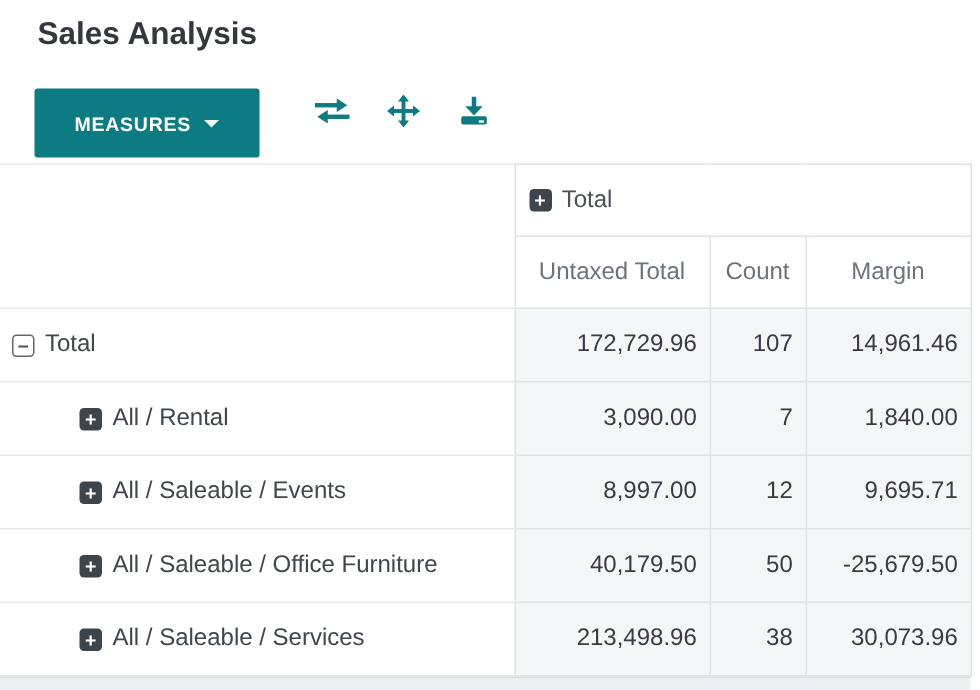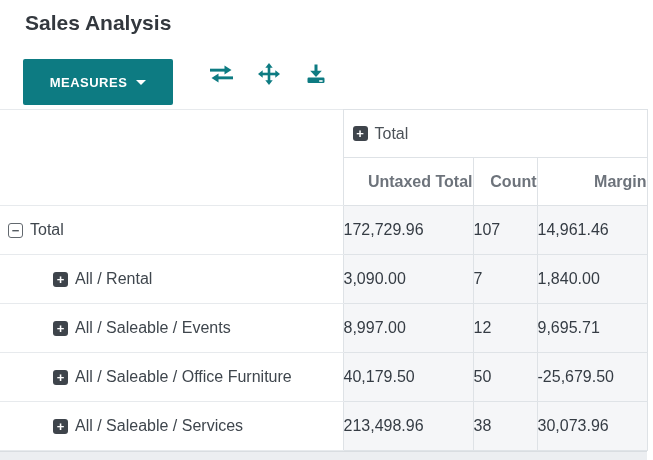--- a/index.html
+++ b/index.html
@@ -102,22 +102,22 @@
     padding-left: 9px;
     font-weight: 400;
     color: #4b5157;
     border-top: 1px solid #dee2e6;
     border-bottom: 1px solid #dee2e6;
     border-right: 1px solid #dee2e6;
     cursor: pointer;
   }
   .measure-cell {
     background: #ffffff;
-    text-align: right;
-    font-weight: 700;
+    text-align: center;
+    font-weight: 400;
     color: #6d737b;
     border: 1px solid #dee2e6;
     border-top: none;
     cursor: pointer;
   }
   .measure-cell:first-of-type { border-left: 1px solid #dee2e6; }
 
   .row-label {
     background: #ffffff;
     text-align: left;
@@ -127,20 +127,21 @@
     cursor: pointer;
     white-space: nowrap;
     overflow: hidden;
   }
   .row-label .cellflex { display: flex; align-items: center; }
   .lvl0 .cellflex { padding-left: 8px; }
   .lvl1 .cellflex { padding-left: 53px; }
 
   td.val {
     background: #f5f6f8;
+    text-align: right;
     padding-right: 8px;
     color: #353c44;
     border-left: 1px solid #dee2e6;
     border-right: 1px solid #dee2e6;
     border-bottom: 1px solid #dfe3e7;
     white-space: nowrap;
   }
 
   
   .sq {

